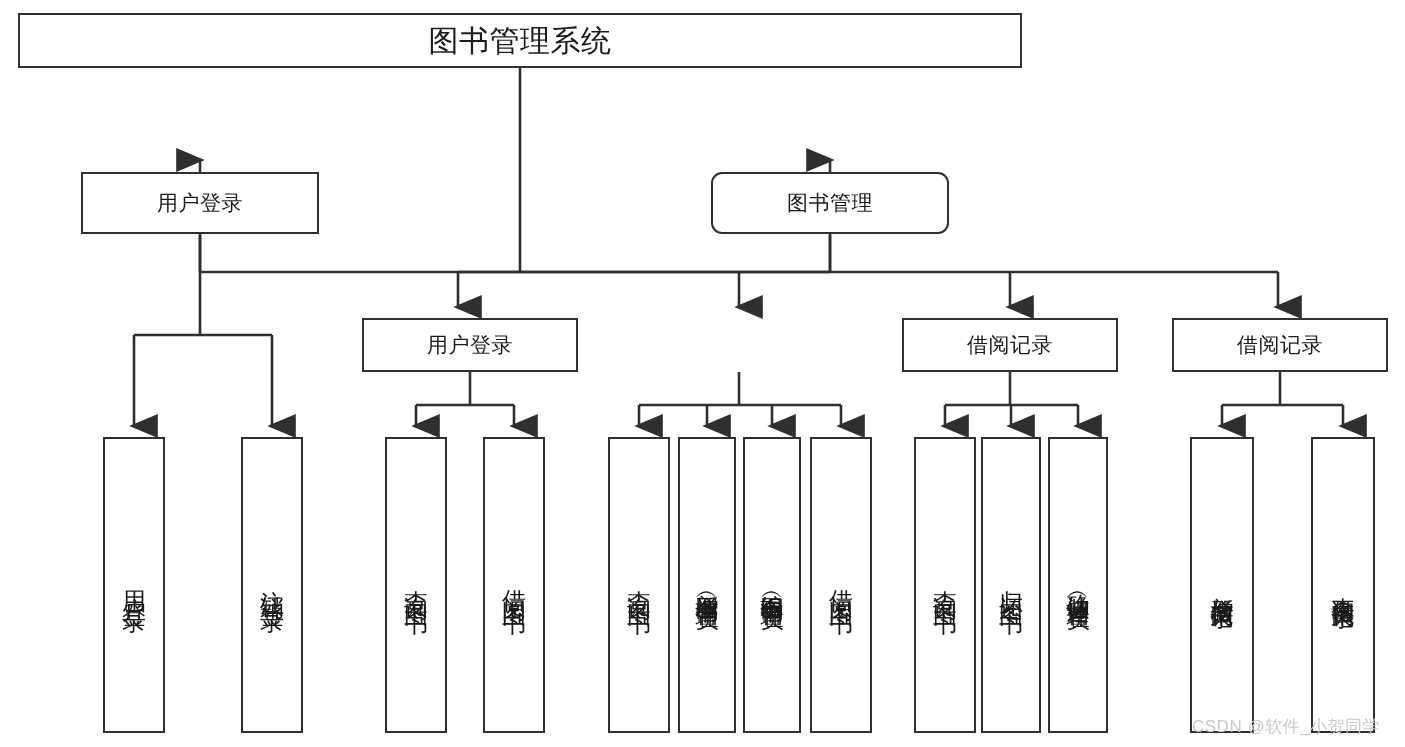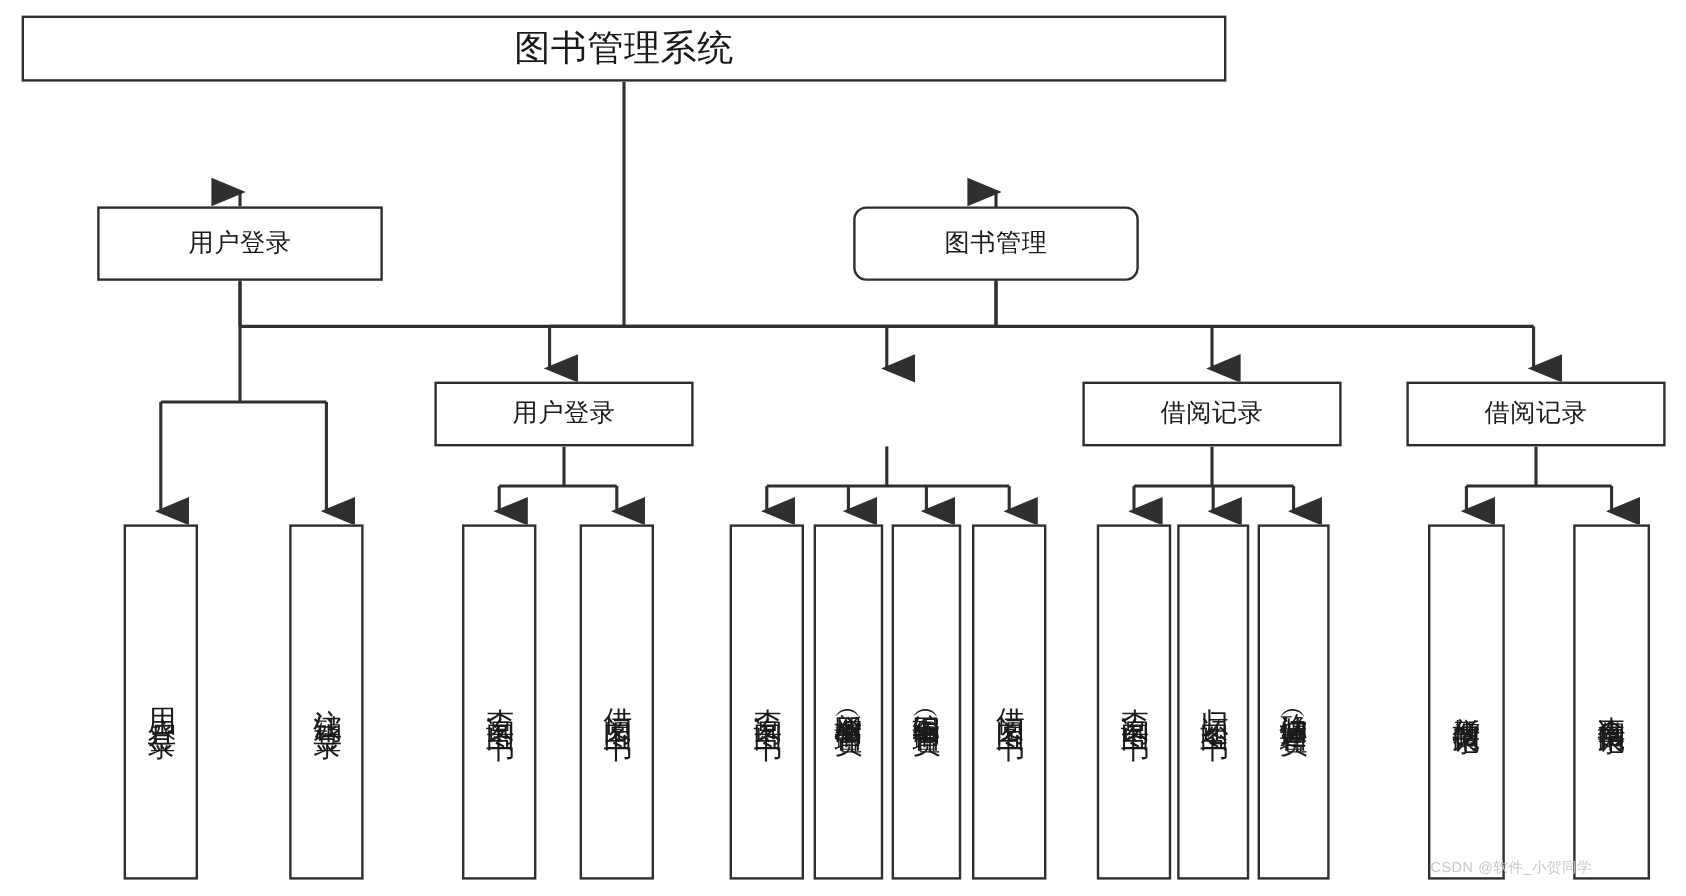--- a/index.html
+++ b/index.html
@@ -63,21 +63,21 @@
     letter-spacing: 7px;
     white-space: nowrap;
   }
   .node.v.tight .label {
     font-size: 23px;
     letter-spacing: 2px;
   }
   .watermark {
     position: absolute;
     color: #c9c9c9;
-    font-size: 12px;
+    font-size: 17px;
     white-space: nowrap;
     letter-spacing: 0.5px;
   }
 </style>
 </head>
 <body>
 
 <div id="canvas">
 
   <svg id="connectors" viewBox="0 0 1405 747" xmlns="http://www.w3.org/2000/svg">

